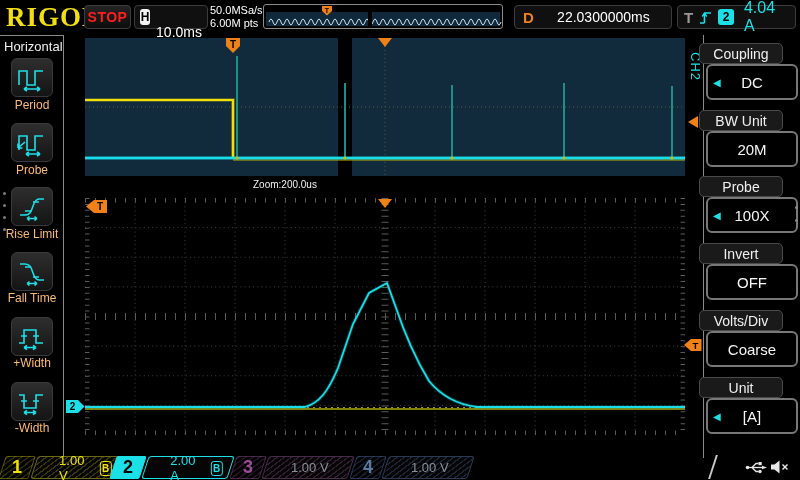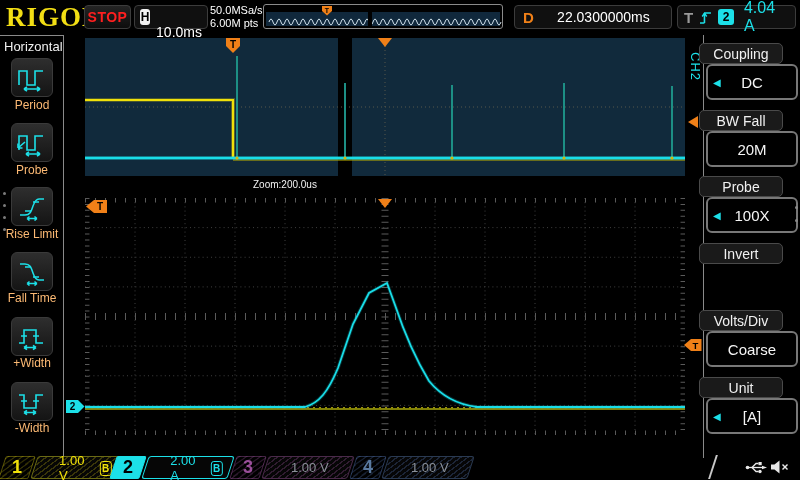--- a/index.html
+++ b/index.html
@@ -302,32 +302,35 @@
 
   <div class="abs rm-sep"></div>
   <div class="abs ch2-vert">CH2</div>
 
   <div class="abs rm-head" style="top:43px">Coupling</div>
   <div class="abs rm-val" style="top:64px">
     <span class="rm-arr">◀</span>
     <span>DC</span>
   </div>
 
-  <div class="abs rm-head" style="top:110px">BW Fall</div>
+  <div class="abs rm-head" style="top:110px">BW Unit</div>
   <div class="abs rm-val" style="top:131px">
     <span>20M</span>
   </div>
 
   <div class="abs rm-head" style="top:176px">Probe</div>
   <div class="abs rm-val" style="top:197px">
     <span class="rm-arr">◀</span>
     <span>100X</span>
   </div>
 
   <div class="abs rm-head" style="top:243px">Invert</div>
+  <div class="abs rm-val" style="top:264px">
+    <span>OFF</span>
+  </div>
 
   <div class="abs rm-head" style="top:310px">Volts/Div</div>
   <div class="abs rm-val" style="top:331px">
     <span>Coarse</span>
   </div>
 
   <div class="abs rm-head" style="top:377px">Unit</div>
   <div class="abs rm-val" style="top:398px">
     <span class="rm-arr">◀</span>
     <span>[A]</span>

